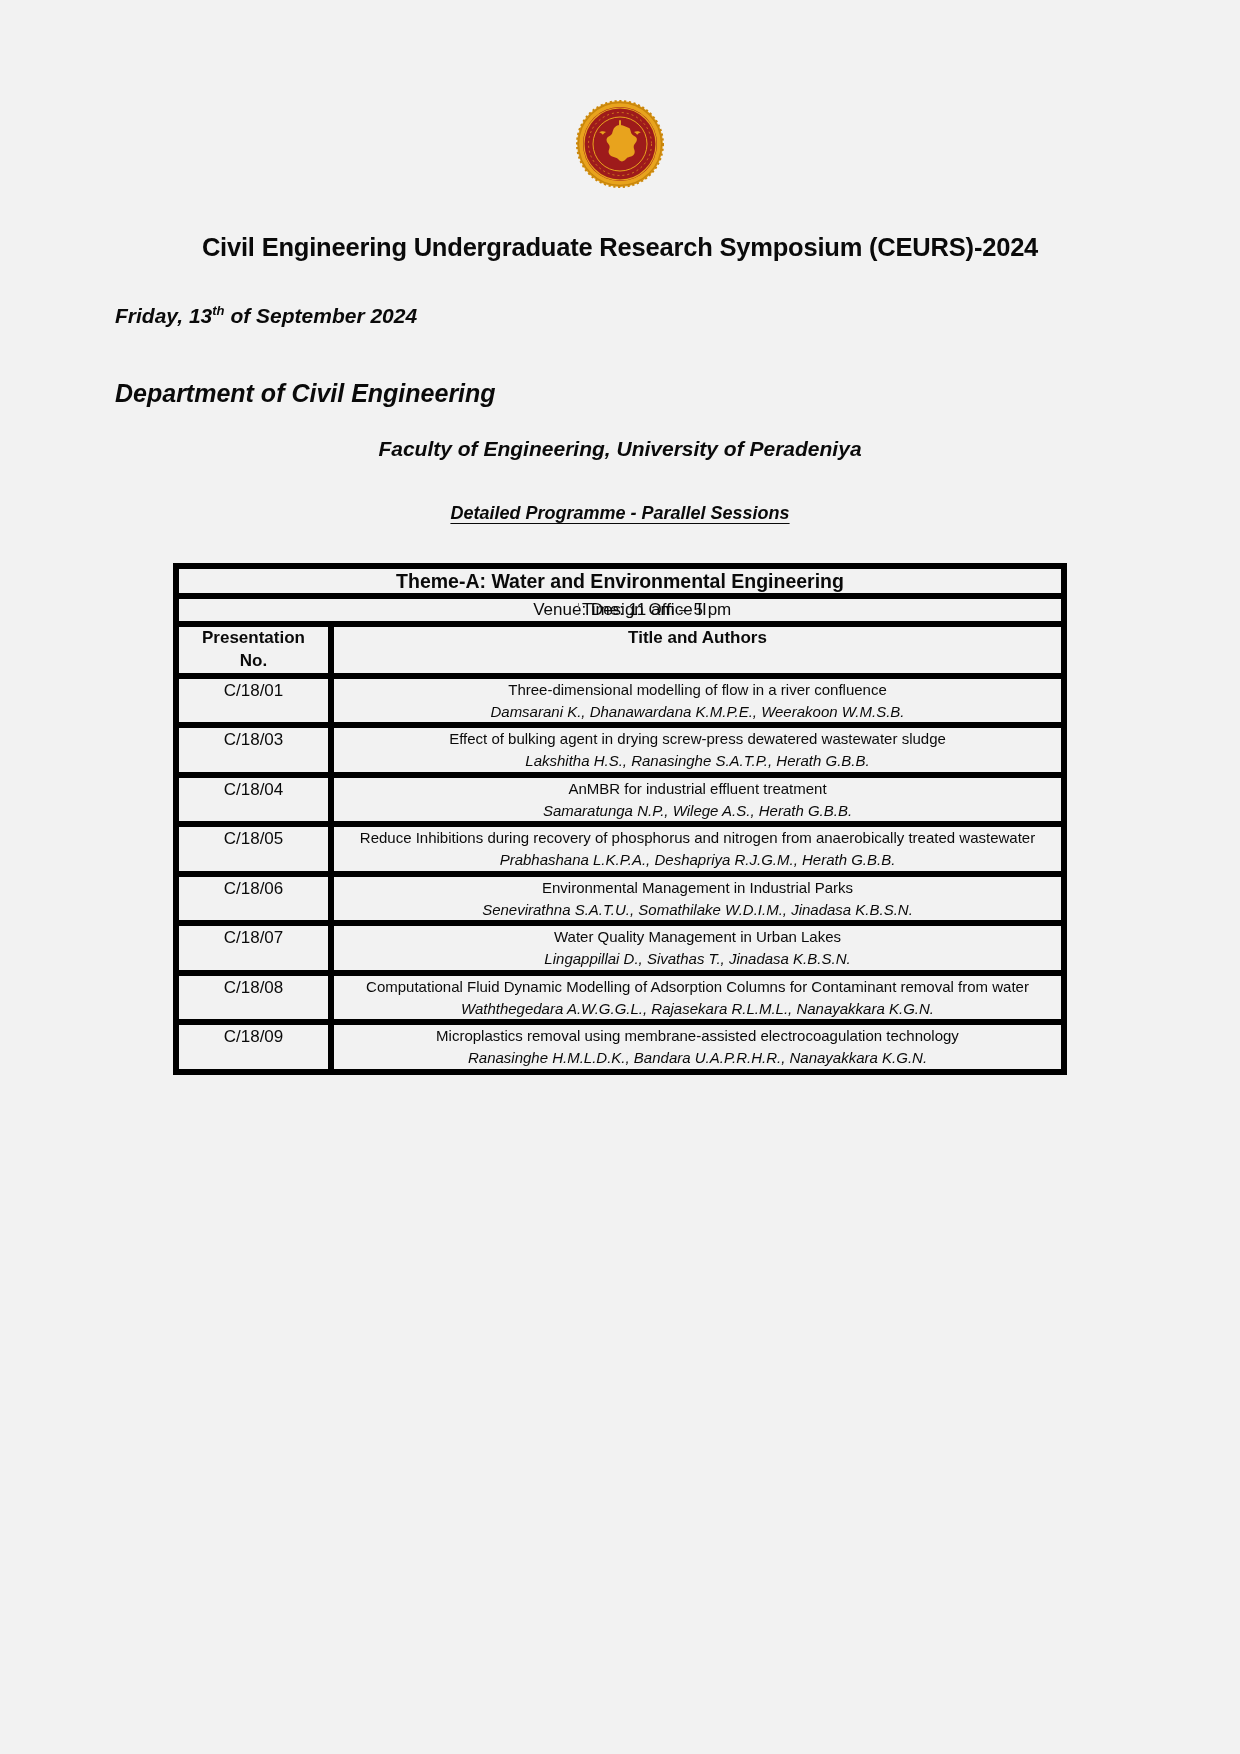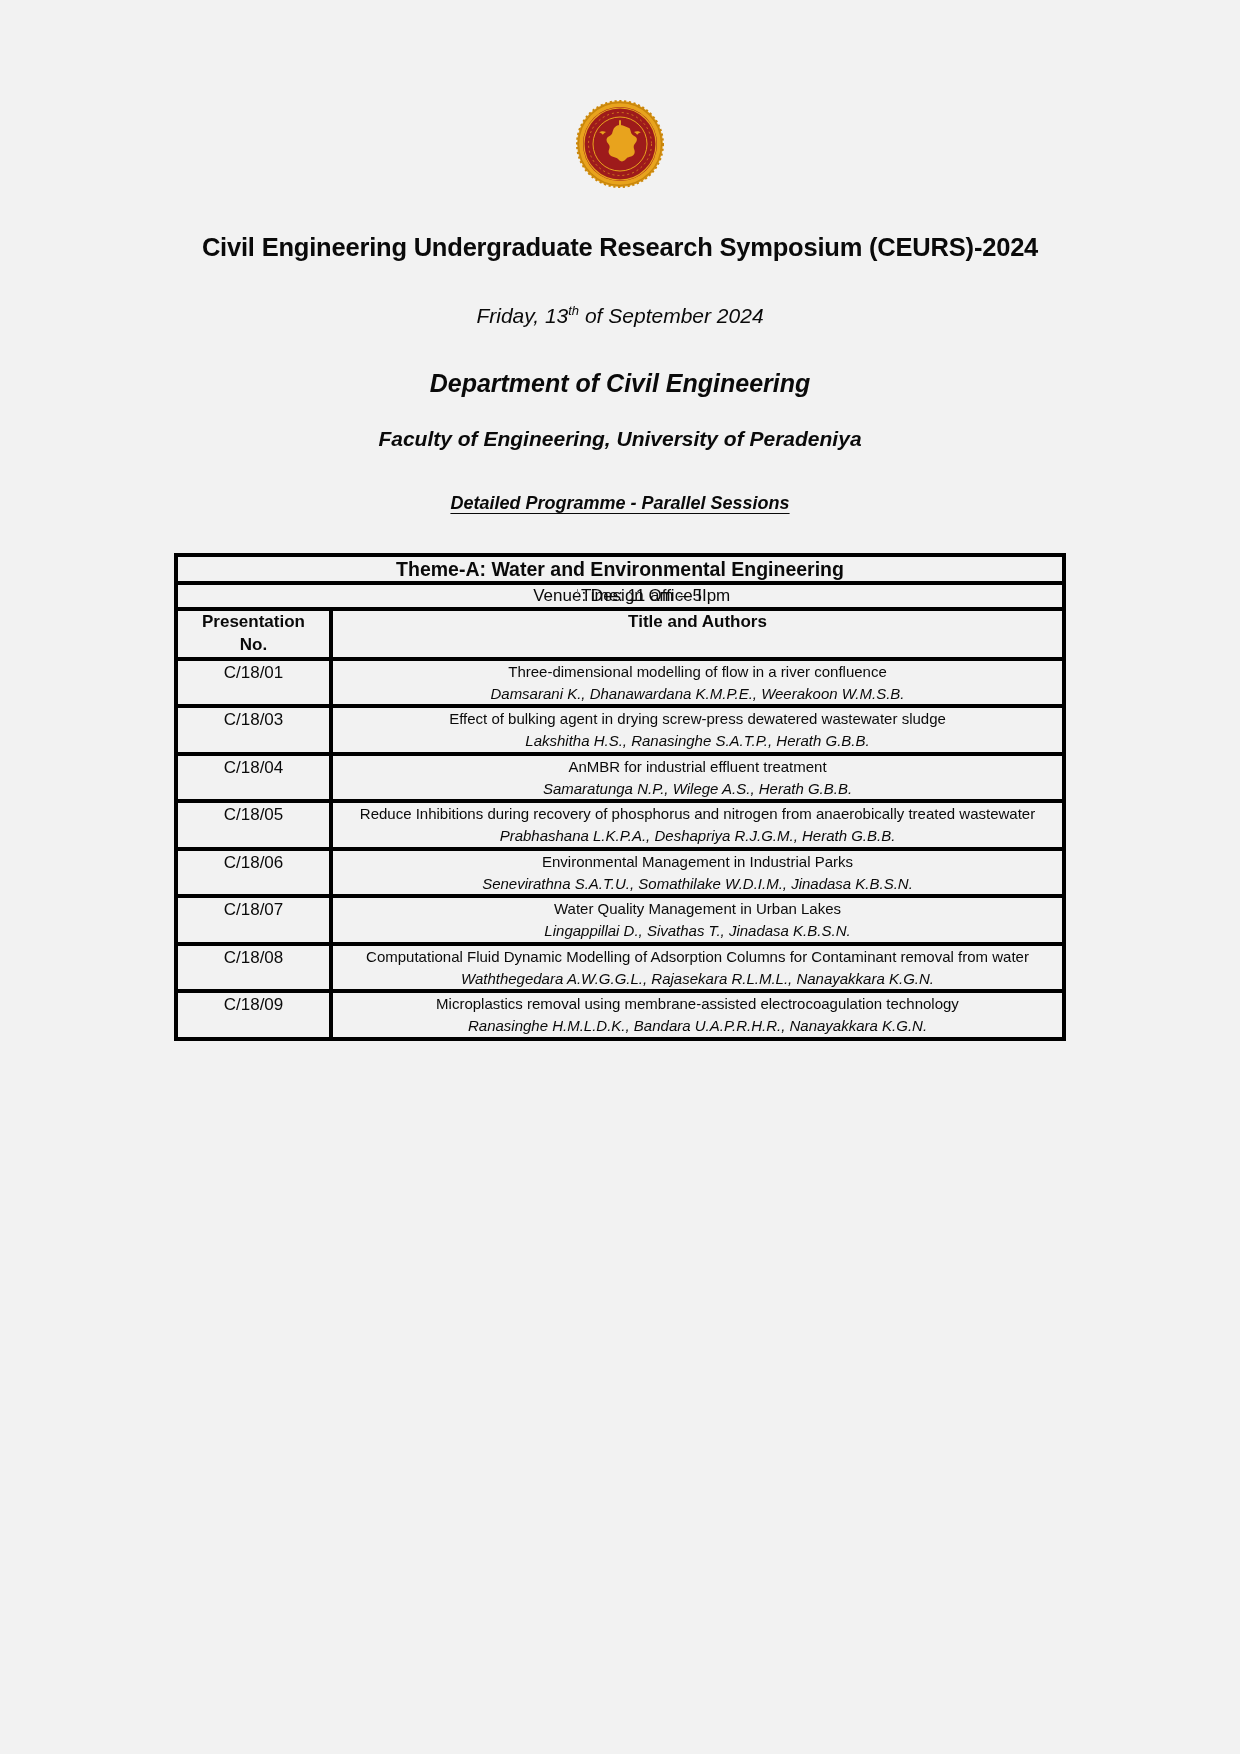--- a/index.html
+++ b/index.html
@@ -39,38 +39,37 @@
   
   .doc-title {
     text-align: center;
     font-size: 25.5px;
     font-weight: bold;
     letter-spacing: -0.2px;
     margin-top: 44px;
     line-height: 1.2;
   }
   .doc-date {
-    text-align: center;
+    text-align: left;
     font-size: 21px;
-    font-weight: normal;
+    font-weight: bold;
     font-style: italic;
     margin-top: 40px;
     line-height: 1.2;
   }
   .doc-date sup {
     font-size: 0.62em;
     vertical-align: super;
     line-height: 0;
   }
   .dept {
-    text-align: center;
     font-size: 25px;
     font-weight: bold;
     font-style: italic;
-    margin-top: 40px;
+    margin-top: 50px;
     line-height: 1.2;
   }
   .faculty {
     text-align: center;
     font-size: 21px;
     font-weight: bold;
     font-style: italic;
     margin-top: 28px;
     line-height: 1.2;
   }
@@ -86,21 +85,21 @@
   }
 
   
   .prog-table {
     width: 890px;
     margin: 38px auto 0 auto;
     border-collapse: collapse;
     table-layout: fixed;
   }
   .prog-table td, .prog-table th {
-    border: 4px solid #000000;
+    border: 6px solid #000000;
     vertical-align: top;
     padding: 0;
     text-align: center;
   }
   .theme-cell {
     text-align: center;
     font-size: 19.5px;
     font-weight: bold;
     padding: 12px 8px 13px 8px;
     line-height: 1.25;

